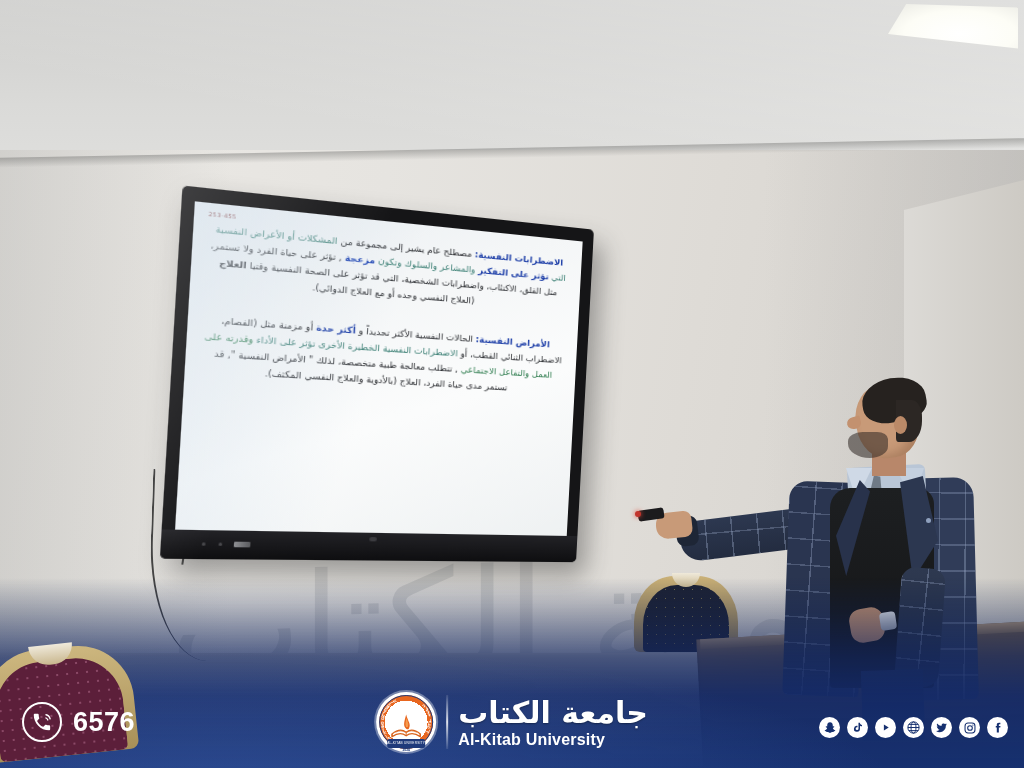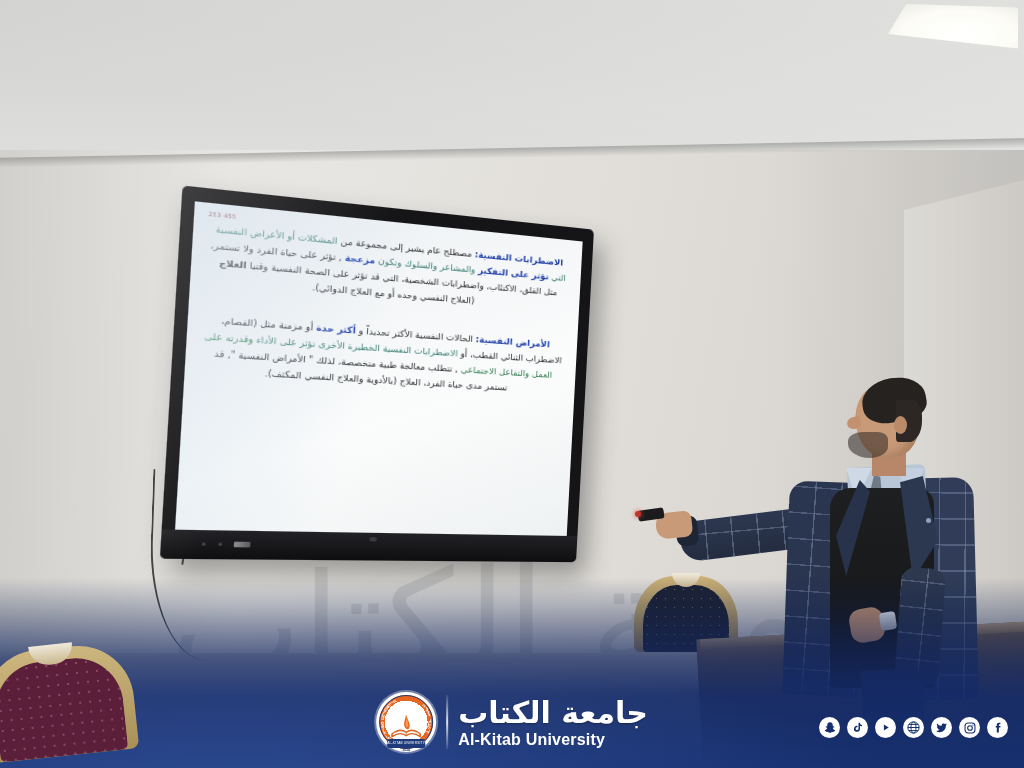--- a/index.html
+++ b/index.html
@@ -552,20 +552,30 @@
   </div>
 
   <div class="chair-left">
     <div class="frame"></div>
     <div class="pad"></div>
     <div class="notch"></div>
   </div>
 
   <div class="banner-content">
 
+    <div class="phone-block">
+      <span class="phone-ring">
+        <svg width="22" height="22" viewBox="0 0 24 24" fill="#ffffff">
+          <path d="M6.6 10.8c1.4 2.8 3.8 5.2 6.6 6.6l2.2-2.2c.3-.3.7-.4 1-.2 1.1.4 2.3.6 3.5.6.6 0 1 .4 1 1V20c0 .6-.4 1-1 1C10.5 21 3 13.5 3 4c0-.6.4-1 1-1h3.4c.6 0 1 .4 1 1 0 1.2.2 2.4.6 3.5.1.4 0 .8-.2 1l-2.2 2.3z"></path>
+          <path d="M15.6 4.1c0-.5.4-.8.9-.7 2.6.5 4.6 2.5 5.1 5.1.1.5-.2.9-.7.9-.4 0-.7-.3-.8-.7-.4-1.9-1.9-3.4-3.8-3.8-.4-.1-.7-.4-.7-.8z"></path>
+          <path d="M15.6 7.6c0-.5.4-.8.8-.6 1.2.4 2.2 1.4 2.6 2.6.2.5-.1.9-.6.9-.3 0-.6-.2-.7-.5-.3-.8-.9-1.4-1.7-1.7-.3-.1-.4-.4-.4-.7z"></path>
+        </svg>
+      </span>
+      <span class="phone-num">6576</span>
+    </div>
 
     <div class="logo-block">
       <div class="seal">
         <div class="seal-ring"></div>
         <div class="seal-ring2"></div>
         <div class="seal-ringtext">
             <span style="transform: rotate(-128deg) translate(0px, -25px) rotate(90deg);">A</span>
             <span style="transform: rotate(-122.111deg) translate(0px, -25px) rotate(90deg);">L</span>
             <span style="transform: rotate(-116.222deg) translate(0px, -25px) rotate(90deg);">-</span>
             <span style="transform: rotate(-110.333deg) translate(0px, -25px) rotate(90deg);">K</span>

